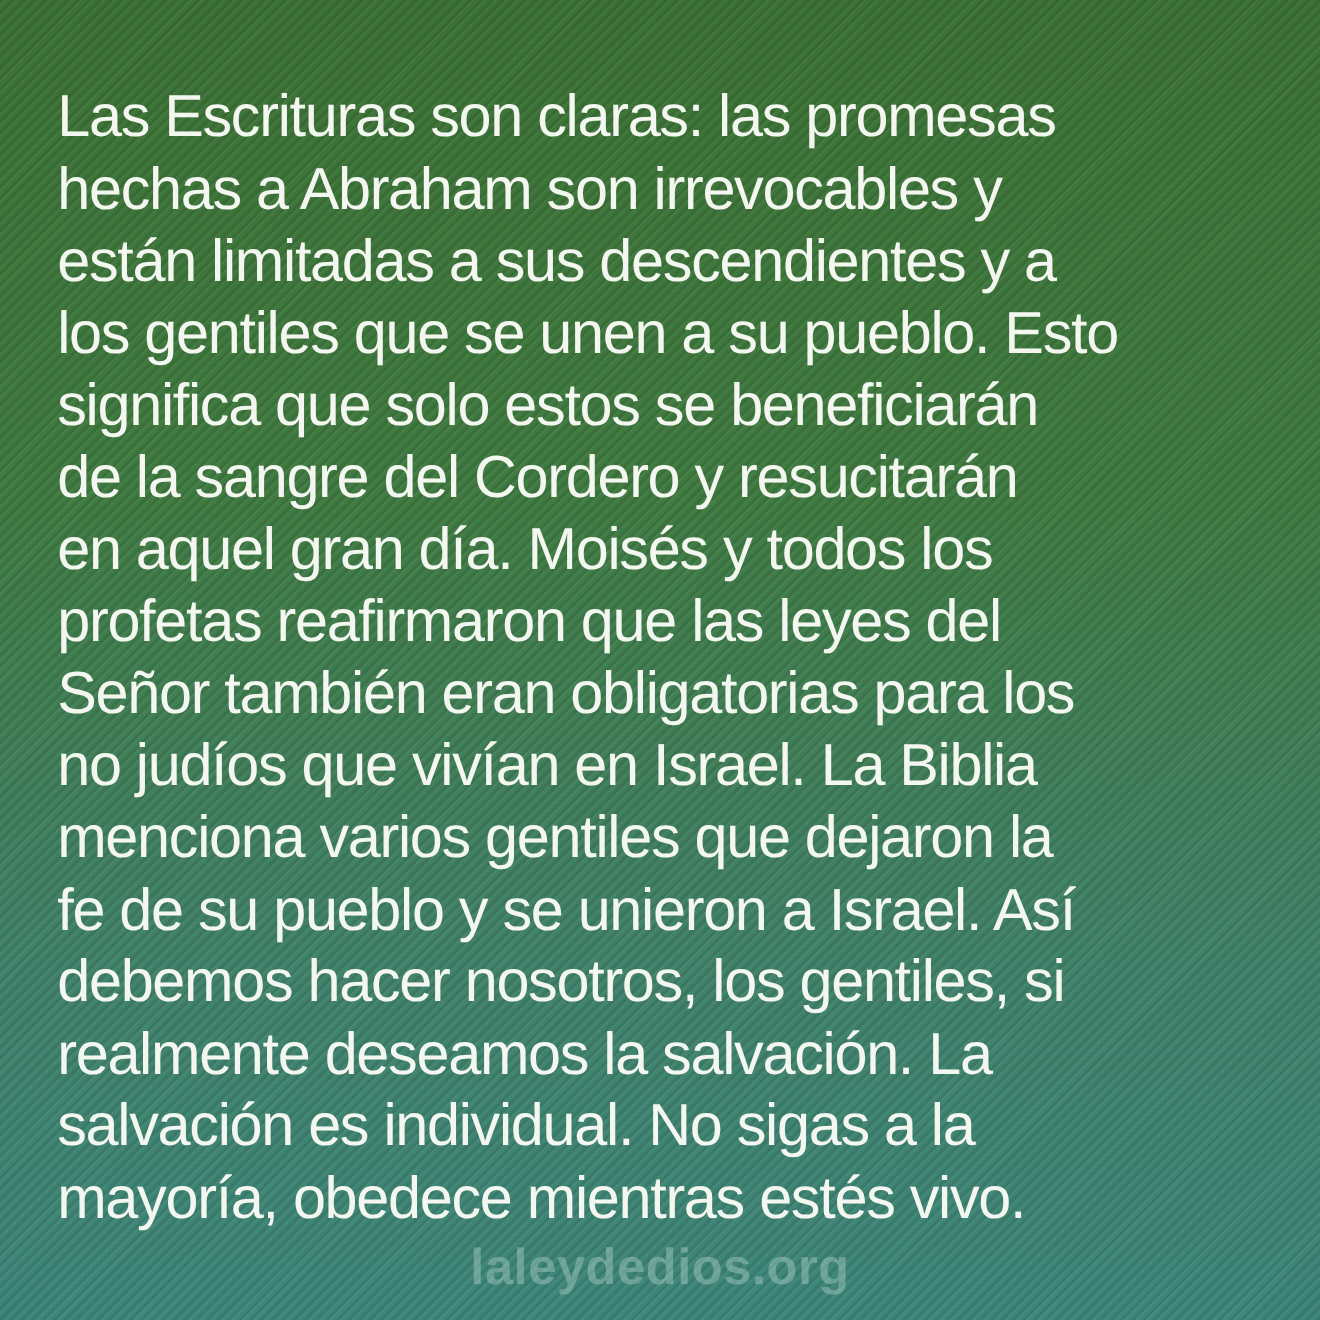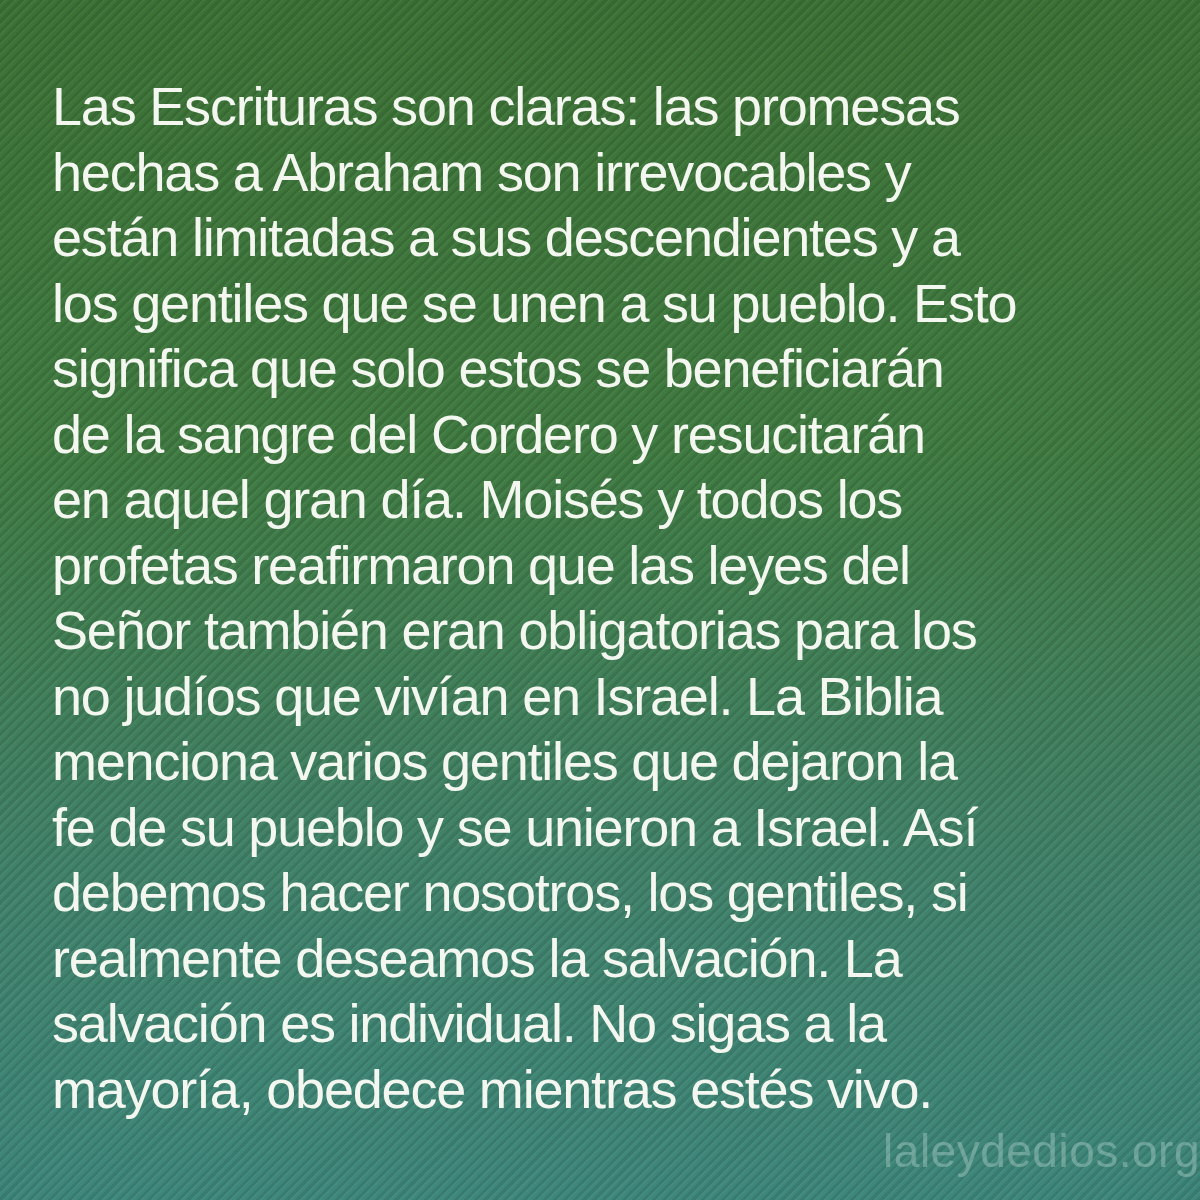--- a/index.html
+++ b/index.html
@@ -44,23 +44,23 @@
     font-weight: 300;
     letter-spacing: -1.2px;
     white-space: pre-line;
     text-align: left;
   }
   .watermark {
     position: absolute;
     left: 0;
     right: 0;
     bottom: 22px;
-    text-align: right;
+    text-align: center;
     font-size: 46px;
-    font-weight: normal;
+    font-weight: bold;
     letter-spacing: 0.5px;
     color: rgba(226, 242, 238, 0.30);
   }
 </style>
 </head>
 <body>
 
 <div class="canvas">
   <div class="quote">Las Escrituras son claras: las promesas
 hechas a Abraham son irrevocables y

